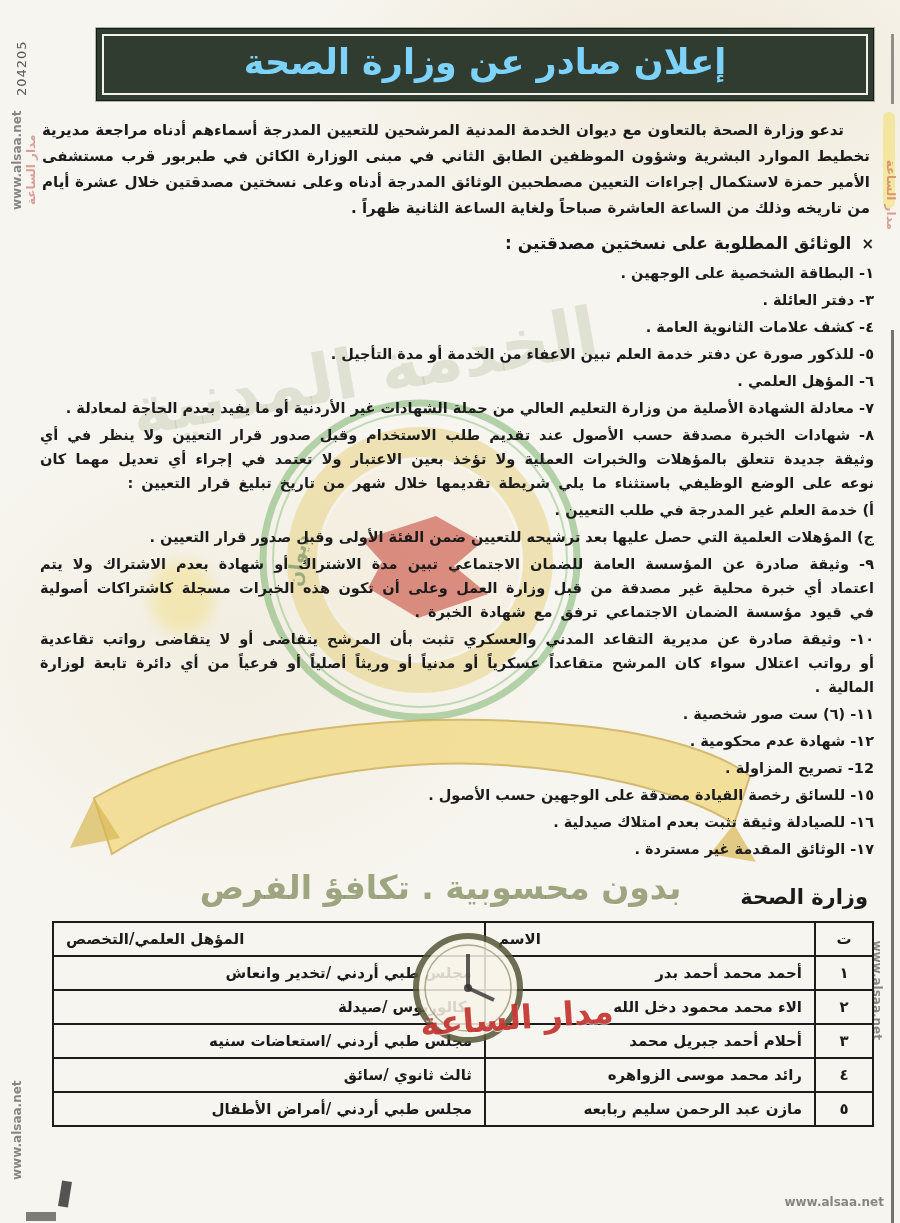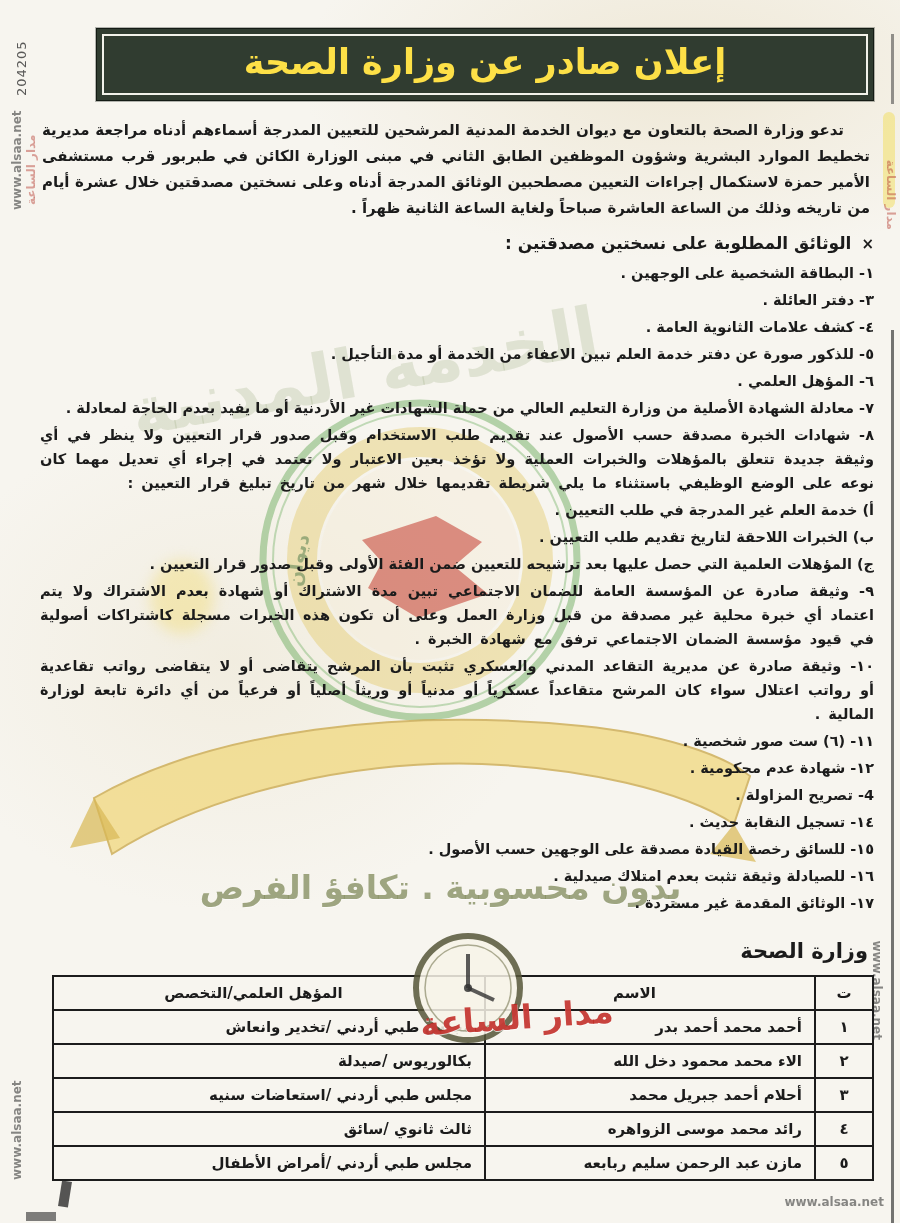--- a/index.html
+++ b/index.html
@@ -26,30 +26,30 @@
   .scan-line{position:absolute;z-index:5;right:6px;top:330px;bottom:0;width:3px;background:rgba(45,45,45,.65);}
   .scan-line-top{position:absolute;z-index:5;right:6px;top:34px;height:70px;width:3px;background:rgba(45,45,45,.5);}
   .smudge-a{position:absolute;z-index:5;left:60px;bottom:16px;width:10px;height:26px;background:#2c2c2c;opacity:.8;transform:rotate(9deg);}
   .smudge-b{position:absolute;z-index:5;left:26px;bottom:2px;width:30px;height:9px;background:#2c2c2c;opacity:.6;}
   .hl-right{position:absolute;z-index:2;right:5px;top:112px;width:12px;height:96px;background:rgba(242,222,90,.5);border-radius:6px;}
   .hl-seal{position:absolute;z-index:1;left:150px;top:560px;width:64px;height:74px;background:rgba(240,214,90,.35);border-radius:50%;filter:blur(7px);}
   
   .content{position:relative;z-index:3;padding:26px 26px 0 40px;}
   .banner{width:778px;margin:2px 0 0 auto;background:#303c30;border:1px solid #141b14;padding:5px;box-shadow:0 0 0 1px rgba(20,25,20,.3);}
   .banner-inner{border:2px solid #f2f2ea;padding:6px 0 11px;text-align:center;}
-  .banner-title{color:#fde047;font-size:35px;font-weight:bold;letter-spacing:.5px;}
+  .banner-title{color:#7dd3fc;font-size:35px;font-weight:bold;letter-spacing:.5px;}
   .intro{margin:16px 4px 0 2px;font-size:15px;font-weight:bold;line-height:26px;text-align:justify;text-indent:26px;}
   .section-heading{margin:12px 0 8px;font-size:17px;font-weight:bold;}
   .x-mark{display:inline-block;margin-left:10px;font-size:15px;}
   .doc-item{font-size:14.5px;font-weight:bold;line-height:24px;margin-bottom:3px;text-align:justify;}
   .doc-item.wide{word-spacing:3px;}
   .ministry-title{margin:24px 6px 12px 0;font-size:21px;font-weight:bold;text-align:right;}
   table.candidates{width:822px;border-collapse:collapse;table-layout:fixed;}
   .candidates th,.candidates td{border:2px solid #1c1c1c;font-weight:bold;font-size:15px;padding:7px 12px;height:22px;overflow:hidden;white-space:nowrap;}
-  .candidates th{text-align:center;padding-right:43px;}
+  .candidates th{text-align:left;padding-right:43px;}
   .candidates th.h-num{text-align:center;padding-right:12px;}
   .candidates td{text-align:right;border-radius:14px;}
   .candidates td.c-num{text-align:center;}
   .col-num{width:58px;}
   .col-name{width:330px;}
 </style>
 </head>
 <body>
 
 <div class="page">
@@ -136,35 +136,33 @@
         <div class="doc-item">٥- للذكور صورة عن دفتر خدمة العلم تبين الاعفاء من الخدمة أو مدة التأجيل .</div>
 
         <div class="doc-item">٦- المؤهل العلمي .</div>
 
         <div class="doc-item">٧- معادلة الشهادة الأصلية من وزارة التعليم العالي من حملة الشهادات غير الأردنية أو ما يفيد بعدم الحاجة لمعادلة .</div>
 
         <div class="doc-item wide">٨- شهادات الخبرة مصدقة حسب الأصول عند تقديم طلب الاستخدام وقبل صدور قرار التعيين ولا ينظر في أي وثيقة جديدة تتعلق بالمؤهلات والخبرات العملية ولا تؤخذ بعين الاعتبار ولا تعتمد في إجراء أي تعديل مهما كان نوعه على الوضع الوظيفي باستثناء ما يلي شريطة تقديمها خلال شهر من تاريخ تبليغ قرار التعيين :</div>
 
         <div class="doc-item">أ) خدمة العلم غير المدرجة في طلب التعيين .</div>
 
-        <div class="doc-item">ب) الخبرات اللاحقة لتاريخ تقديم طلب التعيين .</div>
 
         <div class="doc-item">ج) المؤهلات العلمية التي حصل عليها بعد ترشيحه للتعيين ضمن الفئة الأولى وقبل صدور قرار التعيين .</div>
 
         <div class="doc-item wide">٩- وثيقة صادرة عن المؤسسة العامة للضمان الاجتماعي تبين مدة الاشتراك أو شهادة بعدم الاشتراك ولا يتم اعتماد أي خبرة محلية غير مصدقة من قبل وزارة العمل وعلى أن تكون هذه الخبرات مسجلة كاشتراكات أصولية في قيود مؤسسة الضمان الاجتماعي ترفق مع شهادة الخبرة .</div>
 
         <div class="doc-item wide">١٠- وثيقة صادرة عن مديرية التقاعد المدني والعسكري تثبت بأن المرشح يتقاضى أو لا يتقاضى رواتب تقاعدية أو رواتب اعتلال سواء كان المرشح متقاعداً عسكرياً أو مدنياً أو وريثاً أصلياً أو فرعياً من أي دائرة تابعة لوزارة المالية .</div>
 
         <div class="doc-item">١١- (٦) ست صور شخصية .</div>
 
         <div class="doc-item">١٢- شهادة عدم محكومية .</div>
 
-        <div class="doc-item">4- تصريح المزاولة .</div>
-
-        <div class="doc-item">١٤- تسجيل النقابة حديث .</div>
+        <div class="doc-item">12- تصريح المزاولة .</div>
+
 
         <div class="doc-item">١٥- للسائق رخصة القيادة مصدقة على الوجهين حسب الأصول .</div>
 
         <div class="doc-item">١٦- للصيادلة وثيقة تثبت بعدم امتلاك صيدلية .</div>
 
         <div class="doc-item">١٧- الوثائق المقدمة غير مستردة .</div>
       </div>
 
     <div class="ministry-title">وزارة الصحة</div>
 

